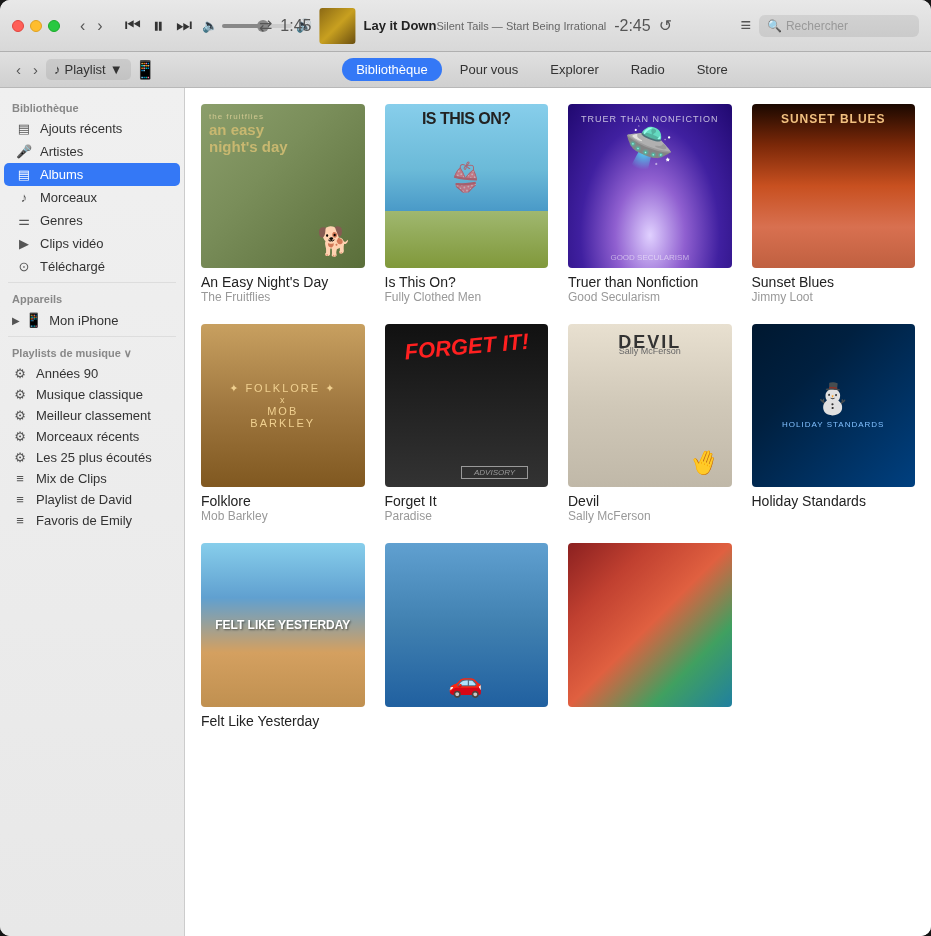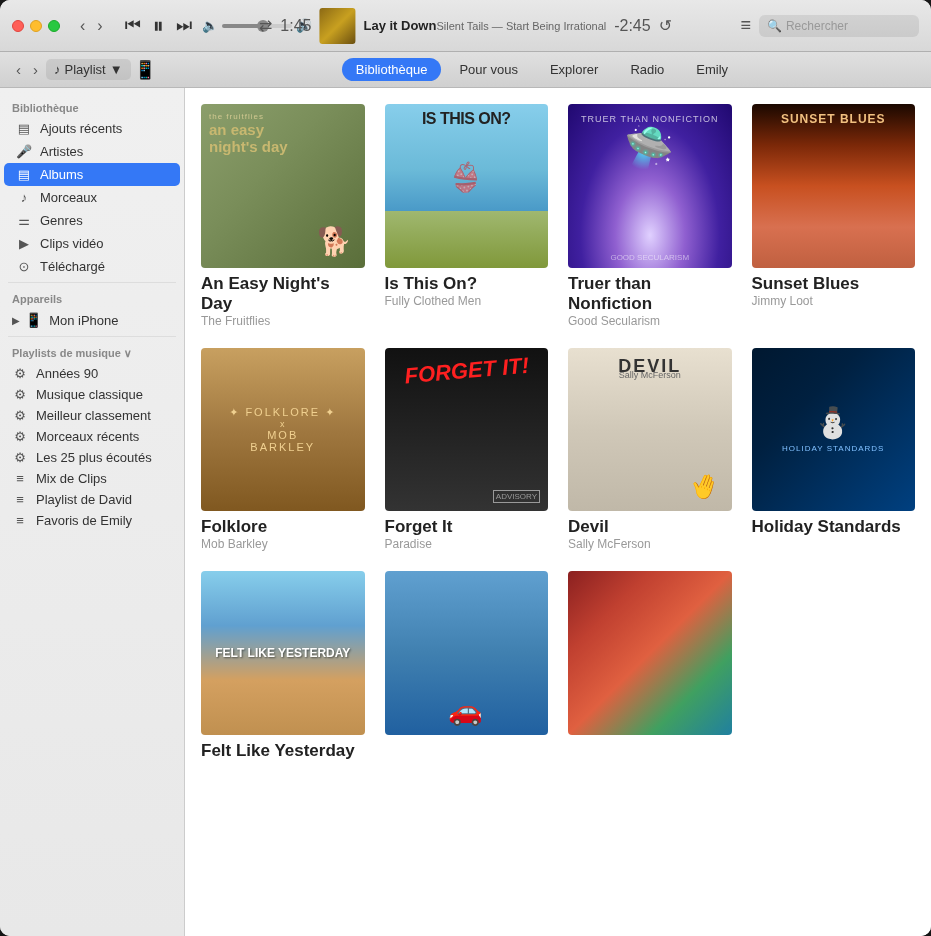--- a/index.html
+++ b/index.html
@@ -283,22 +283,22 @@
       cursor: pointer;
     }
     .album-cover {
       width: 100%;
       aspect-ratio: 1;
       border-radius: 4px;
       overflow: hidden;
       margin-bottom: 6px;
     }
     .album-title {
-      font-size: 17px;
-      font-weight: 700;
+      font-size: 14px;
+      font-weight: 400;
       color: #222;
     }
     .album-artist {
       font-size: 12px;
       color: #999;
     }
     
     .art-easy-night {
       background: linear-gradient(135deg, #8B9E6B 0%, #7A8E5A 40%, #5A6E3A 100%);
       position: relative;
@@ -386,21 +386,21 @@
         <span>▼</span>
       </div>
       <span style="font-size:18px;color:#555;cursor:pointer;">📱</span>
     </div>
 
     <div class="tabs-bar">
       <div class="tab active">Bibliothèque</div>
       <div class="tab">Pour vous</div>
       <div class="tab">Explorer</div>
       <div class="tab">Radio</div>
-      <div class="tab">Emily</div>
+      <div class="tab">Store</div>
     </div>
   </div>
 
   <div class="main-layout">
 
     <div class="sidebar">
 
       <div class="sidebar-section-title">Bibliothèque</div>
 
       <div class="sidebar-item">
@@ -531,21 +531,21 @@
               <div style="font-size:11px;letter-spacing:2px;">BARKLEY</div>
             </div>
           </div>
           <div class="album-title">Folklore</div>
           <div class="album-artist">Mob Barkley</div>
         </div>
 
         <div class="album-card">
           <div class="album-cover" style="background:linear-gradient(to bottom,#111,#222,#333);position:relative;">
             <div style="position:absolute;top:10px;left:0;right:0;text-align:center;font-size:22px;font-weight:900;color:#FF2020;font-style:italic;transform:rotate(-5deg);">FORGET IT!</div>
-            <div style="position:absolute;bottom:8px;right:8px;font-size:8px;color:#999;border:1px solid #999;padding:1px 2px;">ADVISORY</div>
+            <div style="position:absolute;bottom:8px;right:20px;font-size:8px;color:#999;border:1px solid #999;padding:1px 12px;font-style:italic;">ADVISORY</div>
           </div>
           <div class="album-title">Forget It</div>
           <div class="album-artist">Paradise</div>
         </div>
 
         <div class="album-card">
           <div class="album-cover" style="background:linear-gradient(to bottom,#e8e0d0,#d0c8b8,#c0b8a8);position:relative;">
             <div style="position:absolute;top:8px;left:0;right:0;text-align:center;font-size:18px;font-weight:900;color:#333;letter-spacing:2px;">DEVIL</div>
             <div style="position:absolute;top:22px;left:0;right:0;text-align:center;font-size:9px;color:#666;">Sally McFerson</div>
             <div style="position:absolute;bottom:10px;right:12px;font-size:24px;transform:rotate(20deg);">🤚</div>

